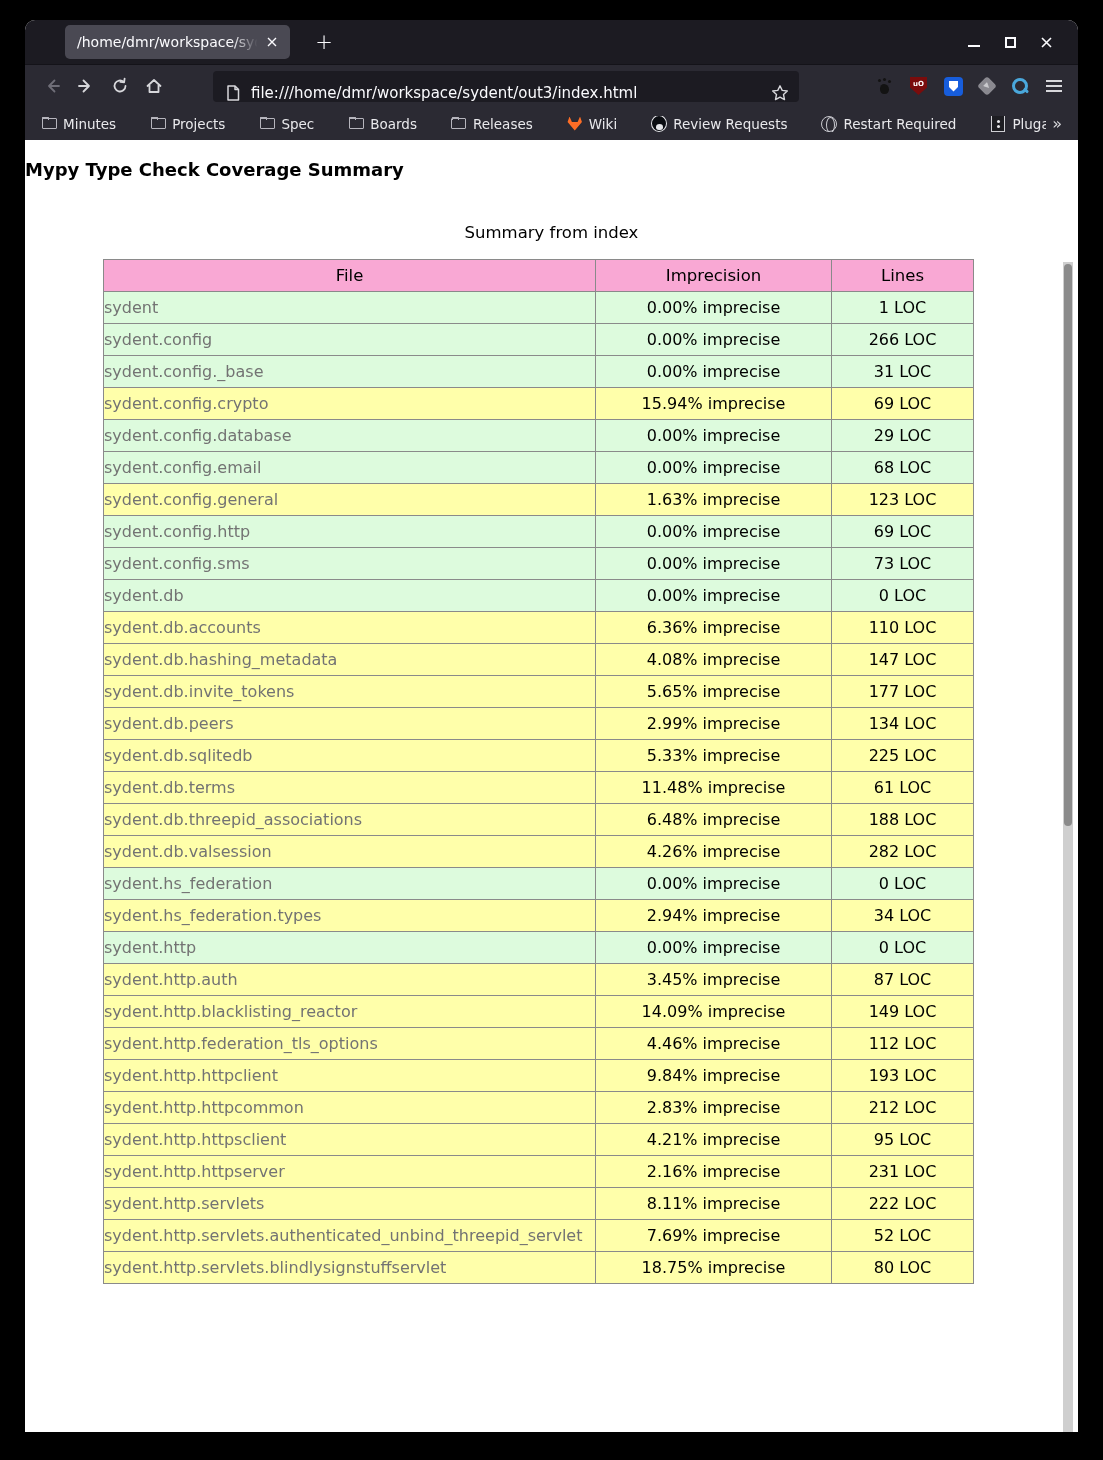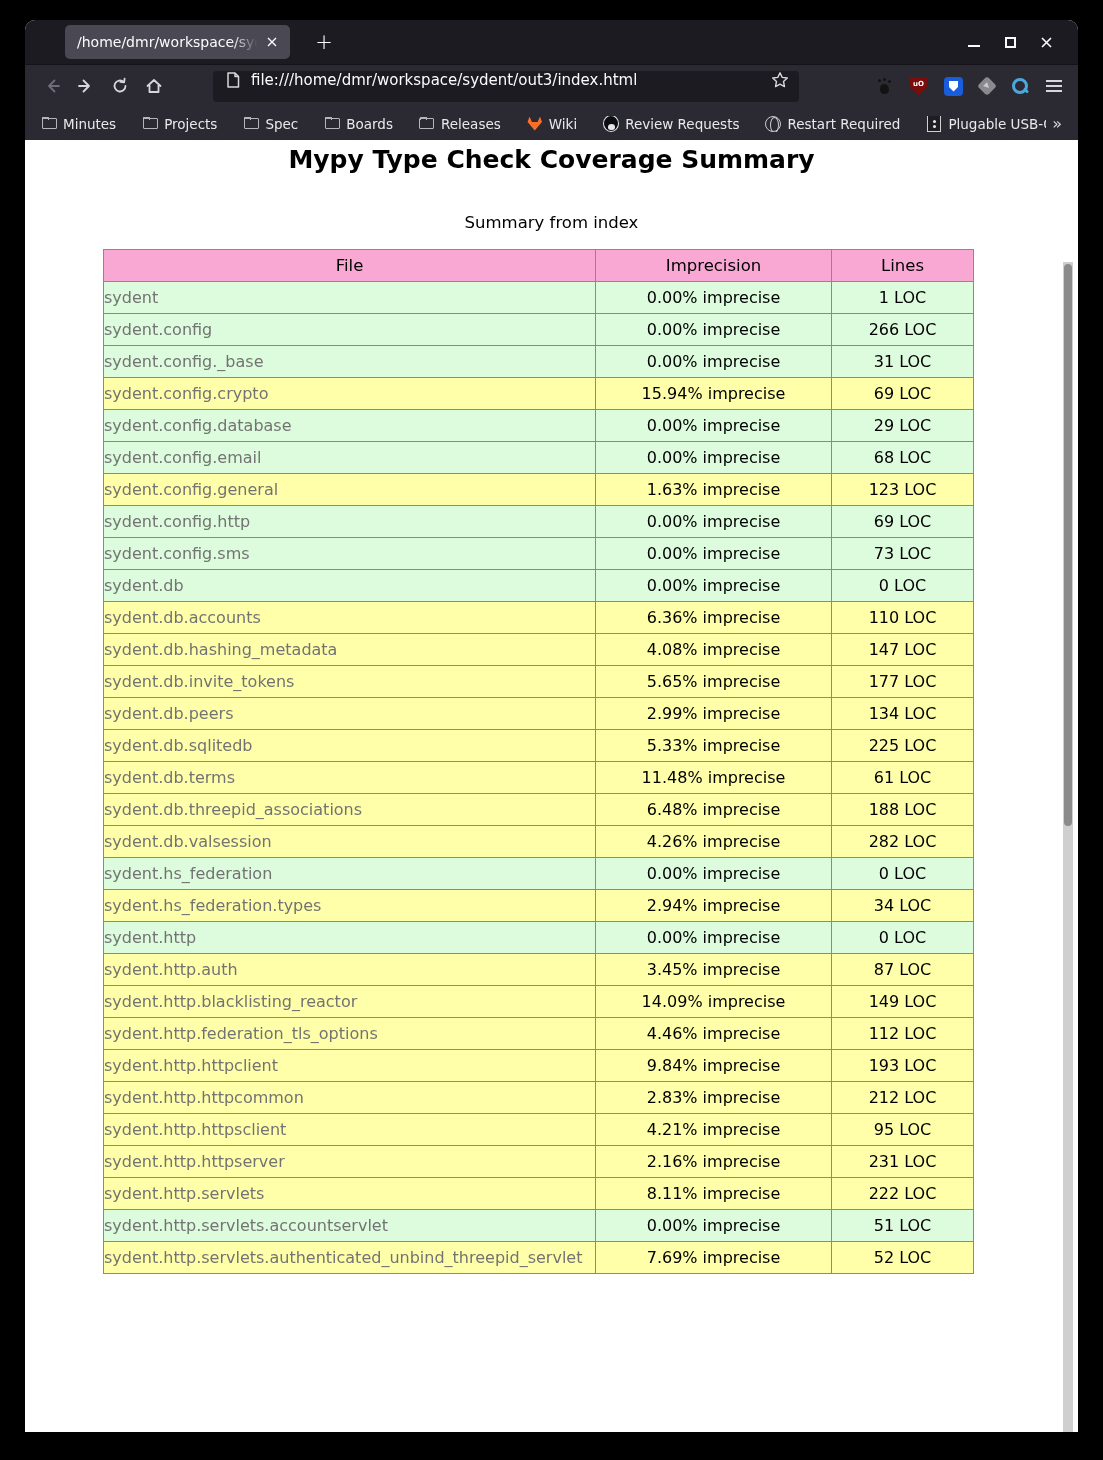--- a/index.html
+++ b/index.html
@@ -38,21 +38,21 @@
   .wc { width:20px; height:20px; display:flex; align-items:center; justify-content:center; }
   .wc-min { width:12px; height:2px; background:#fbfbfe; margin-top:8px; }
   .wc-max { width:11px; height:11px; border:2px solid #fbfbfe; }
   
   .toolbar {
     height:42px; background:#2b2a33; display:flex; align-items:center; padding:0 12px 0 10px;
   }
   .nav-btn { width:34px; height:32px; display:flex; align-items:center; justify-content:center; border-radius:4px; flex:none; }
   .urlbar {
     margin-left:42px; width:586px; height:31px; background:#1c1b22; border-radius:4px;
-    display:flex; align-items:flex-start; padding:0 10px 0 12px; flex:none;
+    display:flex; align-items:flex-end; padding:0 10px 0 12px; flex:none;
   }
   .url-text { color:#fbfbfe; font-size:15px; margin-left:10px; flex:1; white-space:nowrap; overflow:hidden; }
   .ext-cluster { margin-left:auto; display:flex; align-items:center; gap:17px; padding-right:4px; }
   
   .gnome-foot { width:17px; height:17px; position:relative; }
   .gnome-foot::before { content:""; position:absolute; left:4px; top:6px; width:9px; height:10px; background:#131313; border-radius:50% 60% 50% 50%; }
   .gnome-foot::after { content:""; position:absolute; left:2px; top:1px; width:3px; height:3px; background:#131313; border-radius:50%;
     box-shadow:5px -1px 0 #131313, 10px 1px 0 #131313; }
   .ublock { width:17px; height:18px; background:#7a0c0c; clip-path:polygon(0 0,100% 0,100% 58%,50% 100%,0 58%); position:relative; }
   .ublock::after { content:"uO"; position:absolute; left:0; right:0; top:3px; text-align:center; color:#fff; font-size:7px; font-weight:bold; }
@@ -62,39 +62,39 @@
   .gray-ext::after { content:""; position:absolute; left:4px; top:4px; width:6px; height:6px; background:#c9c9cd; clip-path:polygon(0 0,100% 50%,0 100%); }
   .magnifier { width:18px; height:18px; position:relative; }
   .magnifier::before { content:""; position:absolute; left:1px; top:1px; width:10px; height:10px; border:3px solid #4aa8dc; border-radius:50%; }
   .magnifier::after { content:""; position:absolute; left:12px; top:12px; width:6px; height:3px; background:#4aa8dc; transform:rotate(45deg); border-radius:2px; }
   .hamburger { display:flex; flex-direction:column; gap:3px; }
   .hamburger i { display:block; width:16px; height:2px; background:#d7d7db; }
   
   .bookmarksbar {
     height:33px; background:#2b2a33; display:flex; align-items:center; padding:0 10px 0 16px; color:#e9e9ec; font-size:13.5px;
   }
-  .bm-list { display:flex; align-items:flex-end; gap:26px; flex:1; overflow:hidden; }
+  .bm-list { display:flex; align-items:flex-end; gap:34px; flex:1; overflow:hidden; }
   .bookmark { display:flex; align-items:center; gap:6px; white-space:nowrap; }
   .bm-icon { flex:none; display:inline-flex; align-items:center; justify-content:center; width:16px; height:16px; position:relative; }
   .icon-folder-icon::before { content:""; width:13px; height:9px; border:1.4px solid #b6b5bd; border-radius:1px; }
   .icon-folder-icon::after { content:""; position:absolute; left:1px; top:1px; width:5px; height:2px; border:1.4px solid #b6b5bd; border-bottom:none; border-radius:1px 1px 0 0; }
   .icon-gitlab-icon::before { content:""; width:15px; height:14px; background:#fc6d26;
     clip-path:polygon(50% 100%, 2% 40%, 15% 0%, 31% 40%, 69% 40%, 85% 0%, 98% 40%); }
   .icon-github-icon::before { content:""; width:15px; height:15px; border-radius:50%; background:#0b0d12; border:1px solid #e6e6ea; }
   .icon-github-icon::after { content:""; position:absolute; left:5px; top:8px; width:7px; height:6px; background:#e6e6ea; border-radius:50% 50% 40% 40%; }
   .icon-globe-icon::before { content:""; width:14px; height:14px; border:1.5px solid #c9c9cf; border-radius:50%; }
   .icon-globe-icon::after { content:""; position:absolute; left:4.5px; top:1px; width:7px; height:14px; border:1.5px solid #c9c9cf; border-radius:50%; }
   .icon-favicon-icon::before { content:""; width:12px; height:15px; background:#1d1d22; border:1px solid #cfcfd4; }
   .icon-favicon-icon::after { content:""; position:absolute; left:6.5px; top:4px; width:3px; height:3px; background:#e8e8ec; border-radius:50%; box-shadow:0 5px 0 #e8e8ec; }
   .bm-chevron { margin-left:auto; color:#d7d7db; font-size:16px; padding:0 6px; }
   
   .content {
     position:absolute; top:121px; left:0; right:0; bottom:0; background:#fff; overflow:hidden; color:#000;
   }
-  .content h1 { margin:4px 0 0; font-size:25px; line-height:30px; text-align:center; font-weight:bold; }
+  .content h1 { margin:14px 0 0; font-size:18px; line-height:30px; font-weight:bold; }
   .subtitle { margin:38px 0 0; font-size:16.5px; line-height:20px; text-align:center; }
   table.coverage {
     margin:16px 0 0 78px; width:870px; border-collapse:collapse; table-layout:fixed; font-size:16px;
   }
   table.coverage th, table.coverage td { border:1px solid #8a8a8a; height:32px; padding:0; vertical-align:middle; }
   table.coverage th { font-weight:normal; font-size:16.5px; background:#f9a8d4; }
   col.c-file { width:492px; } col.c-impr { width:236px; } col.c-lines { width:142px; }
   td.cell-file { text-align:left; padding-left:8px; }
   td.cell-imprecision, td.cell-lines { text-align:center; }
   tr.good td { background:#ddfbdd; }
@@ -418,33 +418,33 @@
     <td class="cell-lines">231 LOC</td>
   </tr>
 
 
   <tr class="imprecise">
     <td class="cell-file"><a class="file-link" href="#">sydent.http.servlets</a></td>
     <td class="cell-imprecision">8.11% imprecise</td>
     <td class="cell-lines">222 LOC</td>
   </tr>
 
-  <tr class="good">
-    <td class="cell-file"><a class="file-link" href="#">sydent.http.servlets.accountservlet</a></td>
-    <td class="cell-imprecision">0.00% imprecise</td>
-    <td class="cell-lines">51 LOC</td>
-  </tr>
 
 
   <tr class="imprecise">
     <td class="cell-file"><a class="file-link" href="#">sydent.http.servlets.authenticated_unbind_threepid_servlet</a></td>
     <td class="cell-imprecision">7.69% imprecise</td>
     <td class="cell-lines">52 LOC</td>
   </tr>
 
+  <tr class="imprecise">
+    <td class="cell-file"><a class="file-link" href="#">sydent.http.servlets.blindlysignstuffservlet</a></td>
+    <td class="cell-imprecision">18.75% imprecise</td>
+    <td class="cell-lines">80 LOC</td>
+  </tr>
 </tbody>
     </table>
     <div class="scroll-track">
       <div class="scroll-thumb"></div>
     </div>
   </div>
 
 </div>
 
 </body></html>

